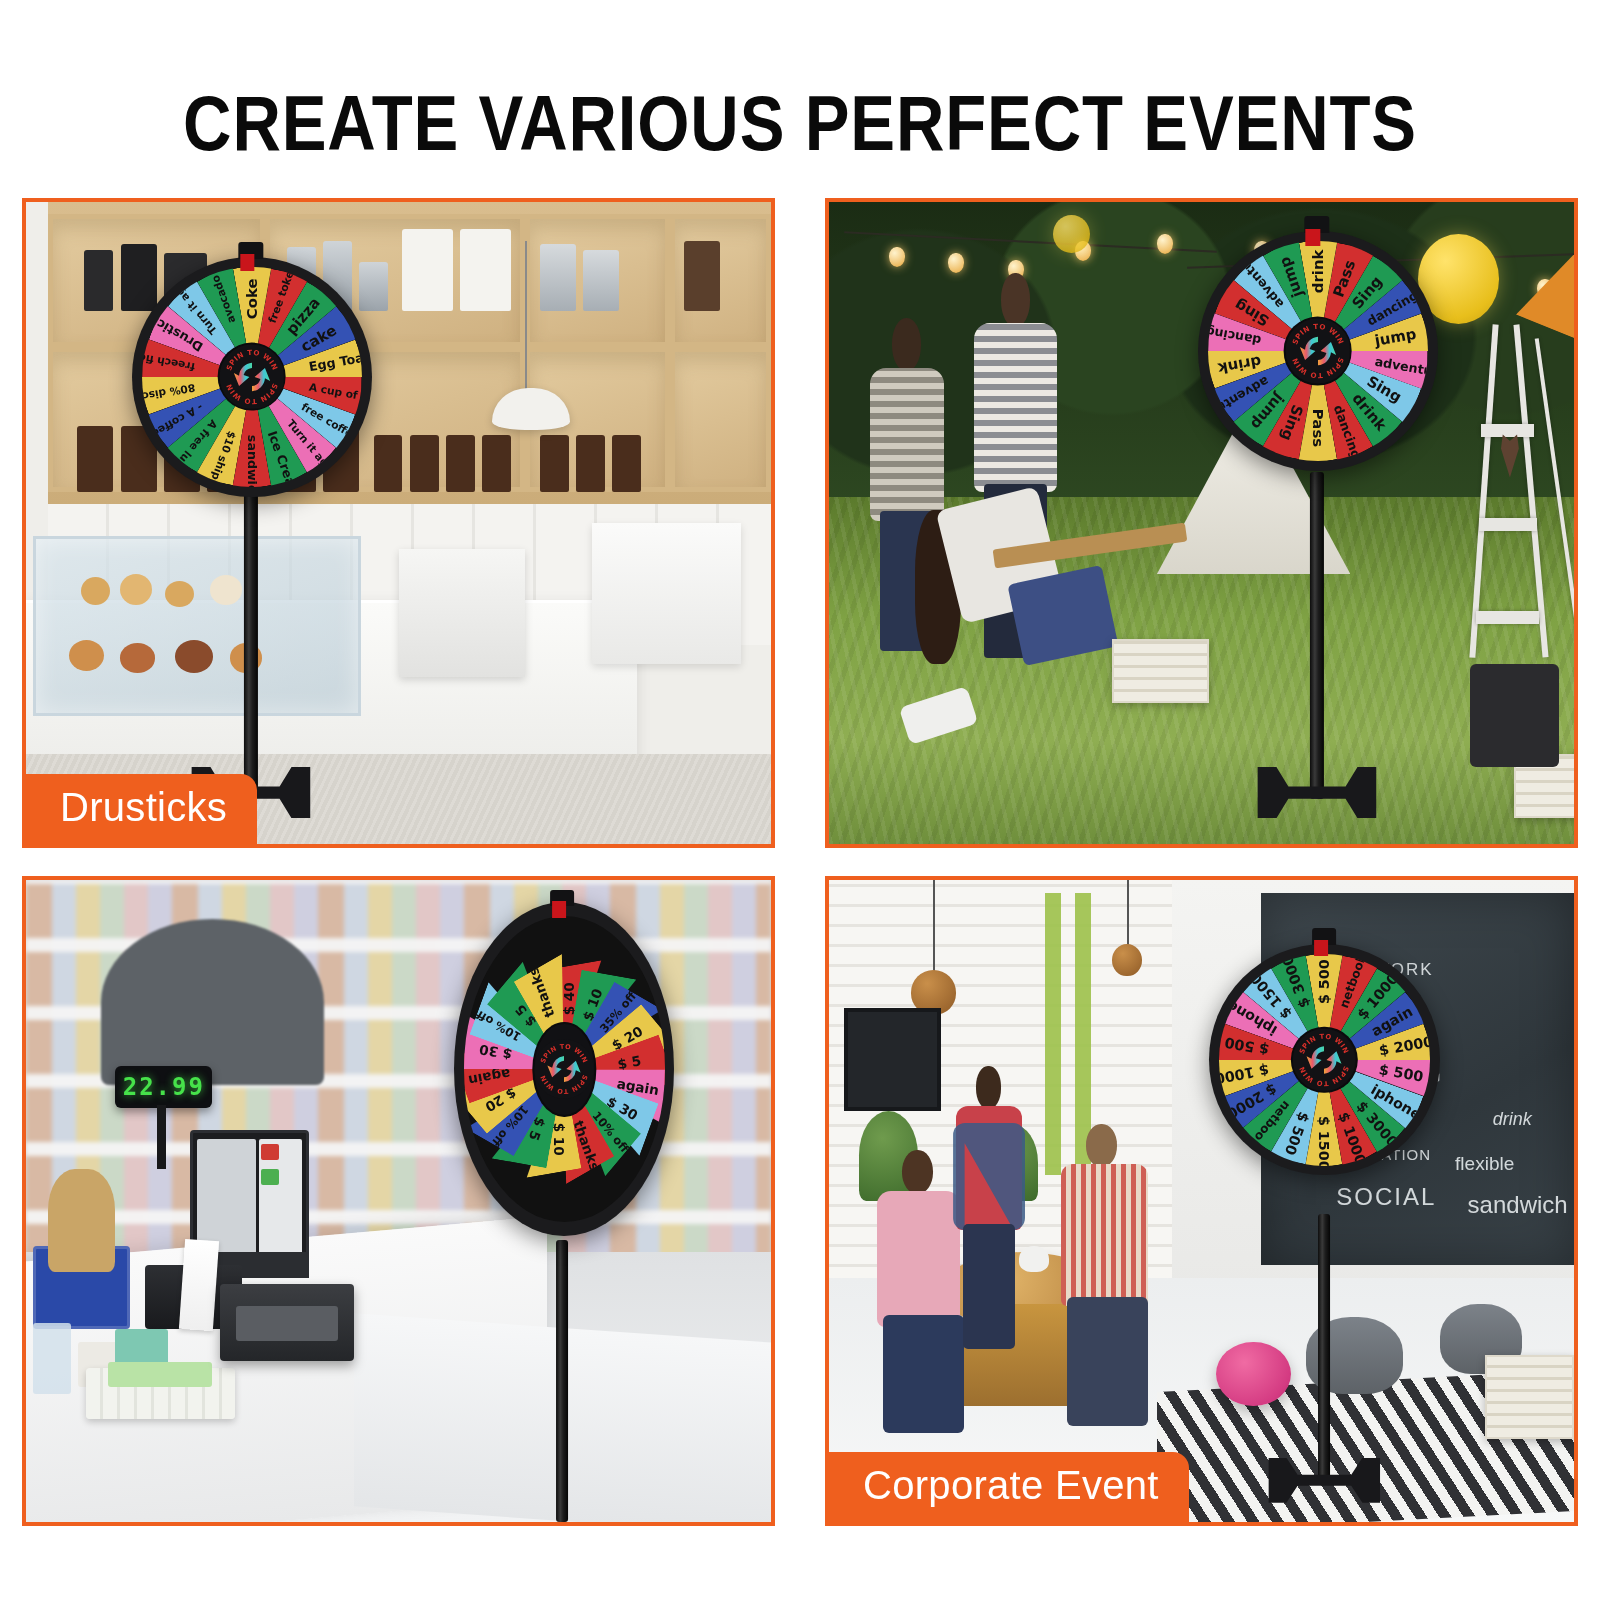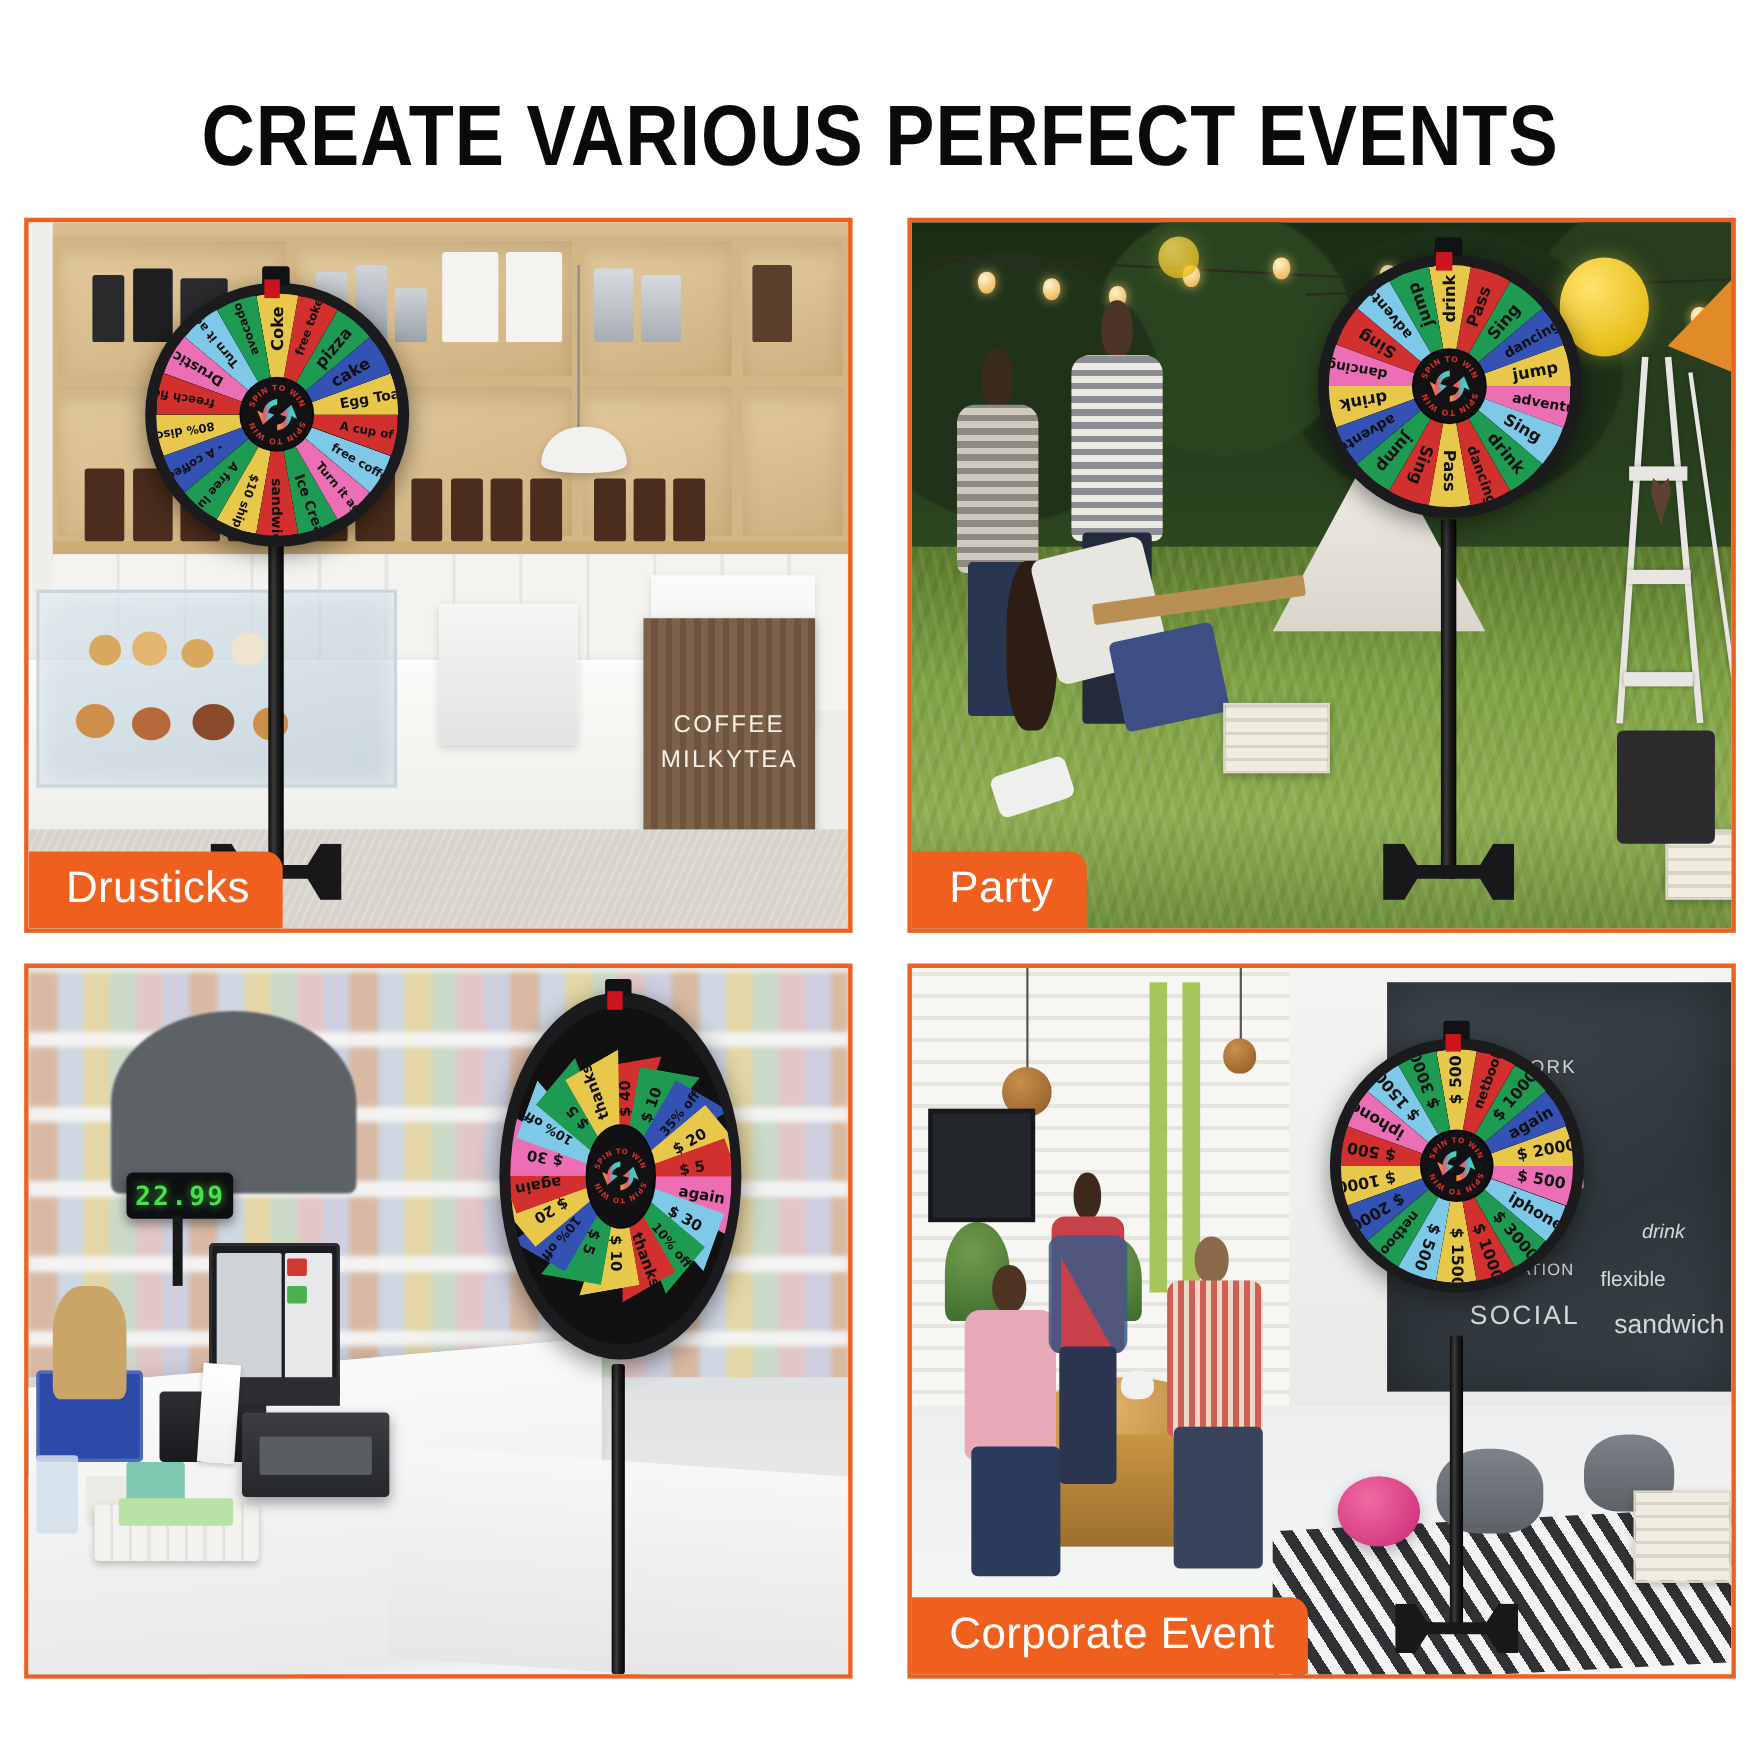--- a/index.html
+++ b/index.html
@@ -405,24 +405,20 @@
           <div class="pastry" style="left:54%;top:21%;width:10%;height:17%;background:#efe4cf"></div>
           <div class="pastry" style="left:10%;top:58%;width:11%;height:18%;background:#cf8f4c"></div>
           <div class="pastry" style="left:26%;top:60%;width:11%;height:17%;background:#b6693a"></div>
           <div class="pastry" style="left:43%;top:58%;width:12%;height:19%;background:#8a4b2c"></div>
           <div class="pastry" style="left:60%;top:60%;width:10%;height:17%;background:#cf8f4c"></div>
         </div>
 
         <div style="position:absolute;left:50%;top:54%;width:17%;height:20%;background:linear-gradient(#f6f6f4,#e2e2e0);box-shadow:0 3px 8px rgba(0,0,0,.15)"></div>
         <div style="position:absolute;left:76%;top:50%;width:20%;height:22%;background:linear-gradient(#fbfbfa,#e9e9e7);box-shadow:0 3px 8px rgba(0,0,0,.12)"></div>
 
-        <div class="wood-sign">
-          <span>COFFEE</span>
-          <span>MILKYTEA</span>
-        </div>
 
         <div class="floor-1"></div>
 
         <div class="stand" style="left:0;top:0;width:100%;height:100%">
           <div class="pole" style="left:30.2%;top:44%;width:1.9%;height:49%"></div>
           <div class="foot-shape" style="left:30.2%;top:88%;width:16%;height:8%"></div>
         </div>
 
         <div class="pointer" style="left:30.2%;top:6.2%;width:3.4%;height:4.6%">
           <div class="clip"></div>
@@ -685,21 +681,20 @@
                 </defs>
                 <circle cx="50" cy="50" r="50" fill="#121215"></circle>
                 <text fill="#d8302a" font-size="11" font-weight="700" letter-spacing="0.8" font-family="&quot;DejaVu Sans&quot;, sans-serif"><textPath href="#hubTop1" startOffset="50%" text-anchor="middle">SPIN TO WIN</textPath></text>
                 <text fill="#d8302a" font-size="11" font-weight="700" letter-spacing="0.8" font-family="&quot;DejaVu Sans&quot;, sans-serif"><textPath href="#hubBot1" startOffset="50%" text-anchor="middle">SPIN TO WIN</textPath></text>
                 <path d="M50,28 A22,22 0 0 0 30,48 L22,44 L30,64 L46,50 L37,47 A15,15 0 0 1 50,36 Z" fill="url(#arrowGrad1)"></path>
                 <path d="M50,72 A22,22 0 0 0 70,52 L78,56 L70,36 L54,50 L63,53 A15,15 0 0 1 50,64 Z" fill="url(#arrowGrad1)"></path>
               </svg>
             </div>
           </div>
       </div>
-      <div class="badge">Party</div>
     </div>
 
     <div class="panel">
       <div class="scene">
         <div class="store-bg"></div>
         <div class="store-shelves"></div>
         <div class="store-floor"></div>
 
         <div style="position:absolute;left:10%;top:6%;width:30%;height:26%;background:#5d6267;border-radius:50% 50% 8px 8px;filter:blur(1px)"></div>
 

